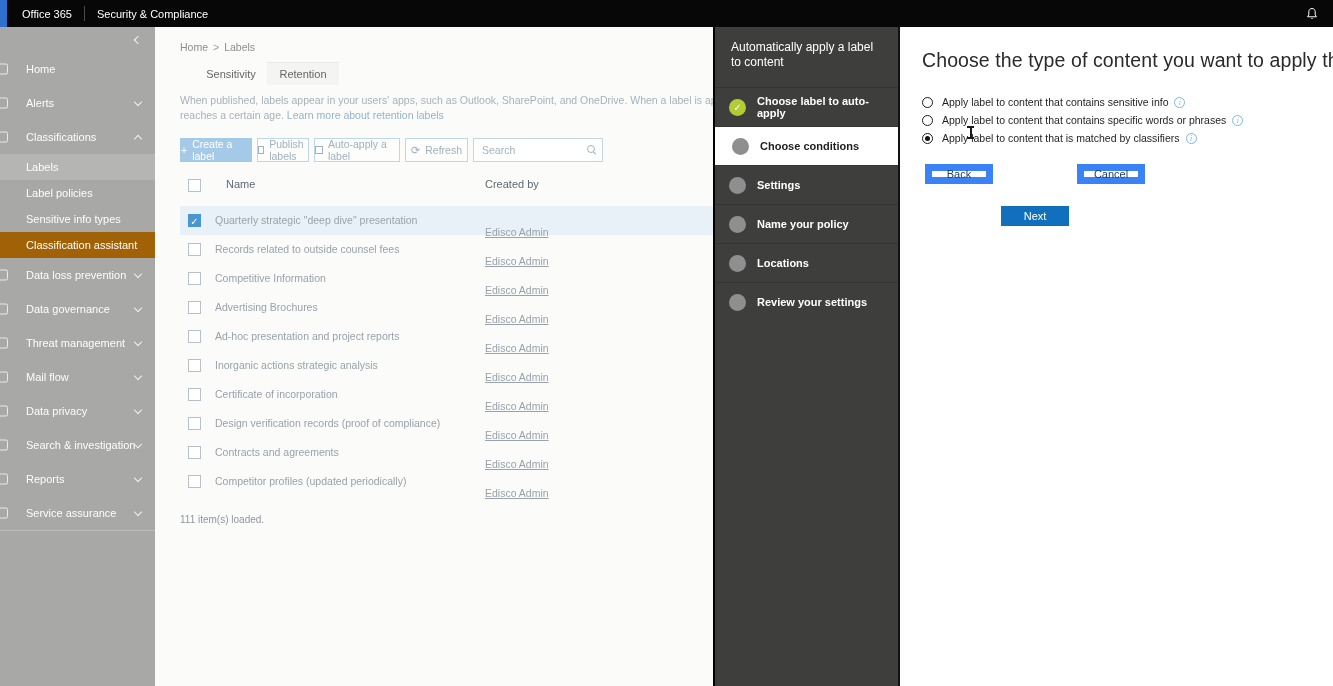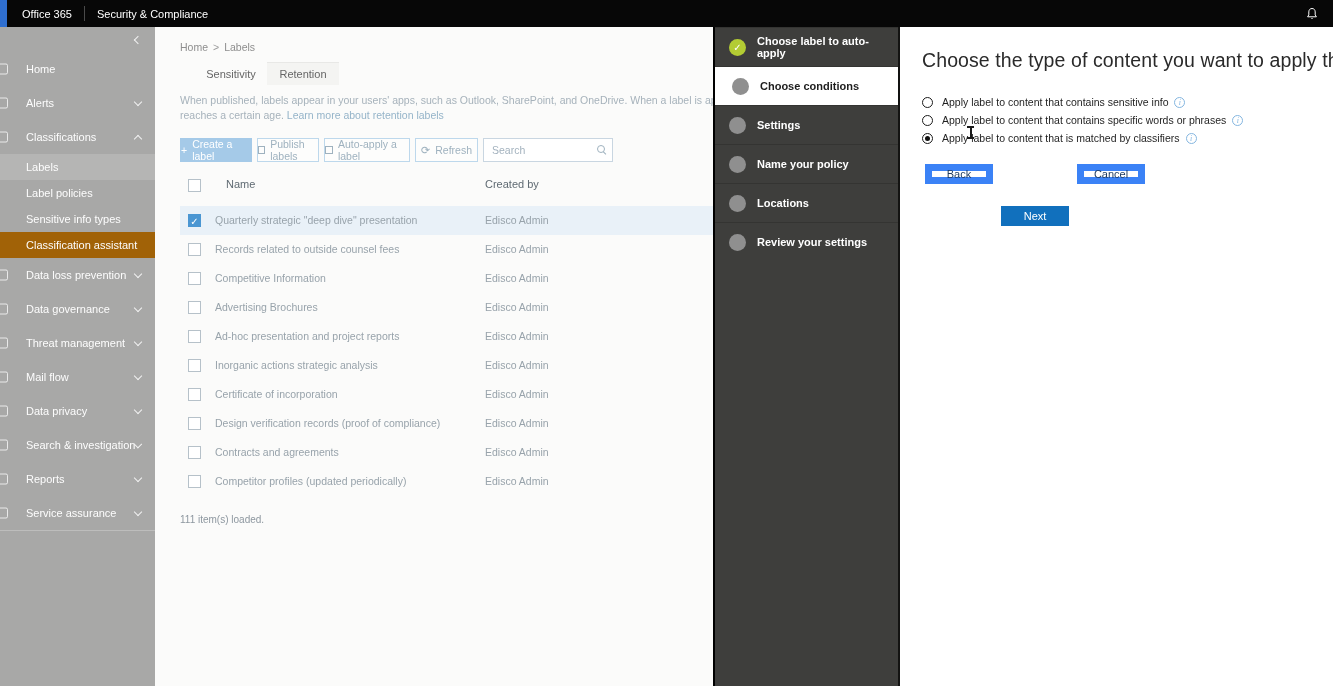--- a/index.html
+++ b/index.html
@@ -45,21 +45,21 @@
     justify-content:center; cursor:pointer; }
   .tab.active { background:#f4f4f2; box-shadow:0 -1px 0 #e8e8e6; }
   .desc { margin-top:8px; font-size:10.5px; color:#a6b2bb; line-height:15px; }
   .desc .dline { white-space:nowrap; overflow:visible; }
   .desc a { color:#95b4c9; text-decoration:none; cursor:pointer; }
 
   .toolbar { display:flex; margin-top:15px; align-items:center; }
   .tbtn { height:24px; font-size:10.5px; display:flex; align-items:center; justify-content:center;
     gap:5px; margin-right:5px; cursor:pointer; border:1px solid #bdd8ec; background:#fdfdfc; color:#9fb2bf; }
   .tbtn.primary { background:#a5cae8; border-color:#a5cae8; color:#fff; }
-  .tbtn.w1{width:72px}.tbtn.w2{width:62px}.tbtn.w3{width:86px}.tbtn.w4{width:63px}
+  .tbtn.w1{width:72px}.tbtn.w2{width:52px}.tbtn.w3{width:86px}.tbtn.w4{width:63px}
   .mini-ic { width:9px; height:8px; border:1px solid currentColor; display:inline-block; }
   .refresh-glyph { font-size:11px; line-height:1; font-family:"DejaVu Sans",sans-serif; }
   .searchbox { width:130px; height:24px; border:1px solid #c9d6e1; background:#fff; position:relative; }
   .searchbox input { width:100%; height:100%; border:none; outline:none; font-size:10.5px; color:#555;
     padding:0 22px 0 8px; background:transparent; font-family:inherit; }
   .searchbox input::placeholder { color:#a3b2be; }
   .mag { position:absolute; right:7px; top:6px; width:8px; height:8px; }
   .mag::before { content:""; position:absolute; left:0; top:0; width:6px; height:6px;
     border:1px solid #9fb2bf; border-radius:50%; }
   .mag::after { content:""; position:absolute; left:6px; top:6px; width:4px; height:1.4px;
@@ -70,21 +70,21 @@
   .col-name { position:absolute; left:46px; top:2px; }
   .col-created { position:absolute; left:305px; top:2px; }
   .cb { position:absolute; left:8px; width:13px; height:13px; border:1px solid #b6c1c9; background:#fff; cursor:pointer; }
   .cb.checked { background:#4a96d2; border-color:#4a96d2; color:#fff; font-size:10px; line-height:13px;
     text-align:center; }
   .rows { margin-top:10px; }
   .trow { position:relative; height:29px; width:700px; font-size:10.5px; color:#98a3ab; cursor:pointer; }
   .trow .cb { top:8px; }
   .trow.selected { background:#e9f1f8; }
   .cell-name { position:absolute; left:35px; top:8px; }
-  .cell-created { position:absolute; left:305px; top:8px; }
+  .cell-created { position:absolute; left:305px; top:20px;text-decoration:underline; }
   .tfoot { margin-top:18px; font-size:10px; color:#8d979f; }
 
   
   .wizard { position:absolute; left:713px; top:27px; width:187px; height:659px; background:#3e3e3c;
     border-left:2px solid #000; border-right:2px solid #131312; z-index:30; }
   .wizard-title { padding:13px 16px; font-size:12px; line-height:15px; color:#fff; height:60px; }
   .step { height:39px; display:flex; align-items:center; gap:11px; padding:0 14px;
     border-top:1px solid #343432; cursor:pointer; }
   .dot { width:17px; height:17px; border-radius:50%; background:#8f8f8f; flex:none; }
   .dot.done { background:#b3cc33; color:#fff; font-size:10px; line-height:17px; text-align:center; font-weight:bold; }
@@ -302,20 +302,21 @@
       <span class="cb"></span>
       <span class="cell-name">Competitor profiles (updated periodically)</span>
       <span class="cell-created">Edisco Admin</span>
     </div>
   </div>
 
   <div class="tfoot">111 item(s) loaded.</div>
 </div>
 
 <div class="wizard">
+  <div class="wizard-title">Automatically apply a label to content</div>
 
   <div class="step">
     <span class="dot done">✓</span>
     <span class="step-label">Choose label to auto-apply</span>
   </div>
   <div class="step active">
     <span class="dot"></span>
     <span class="step-label">Choose conditions</span>
   </div>
   <div class="step">

